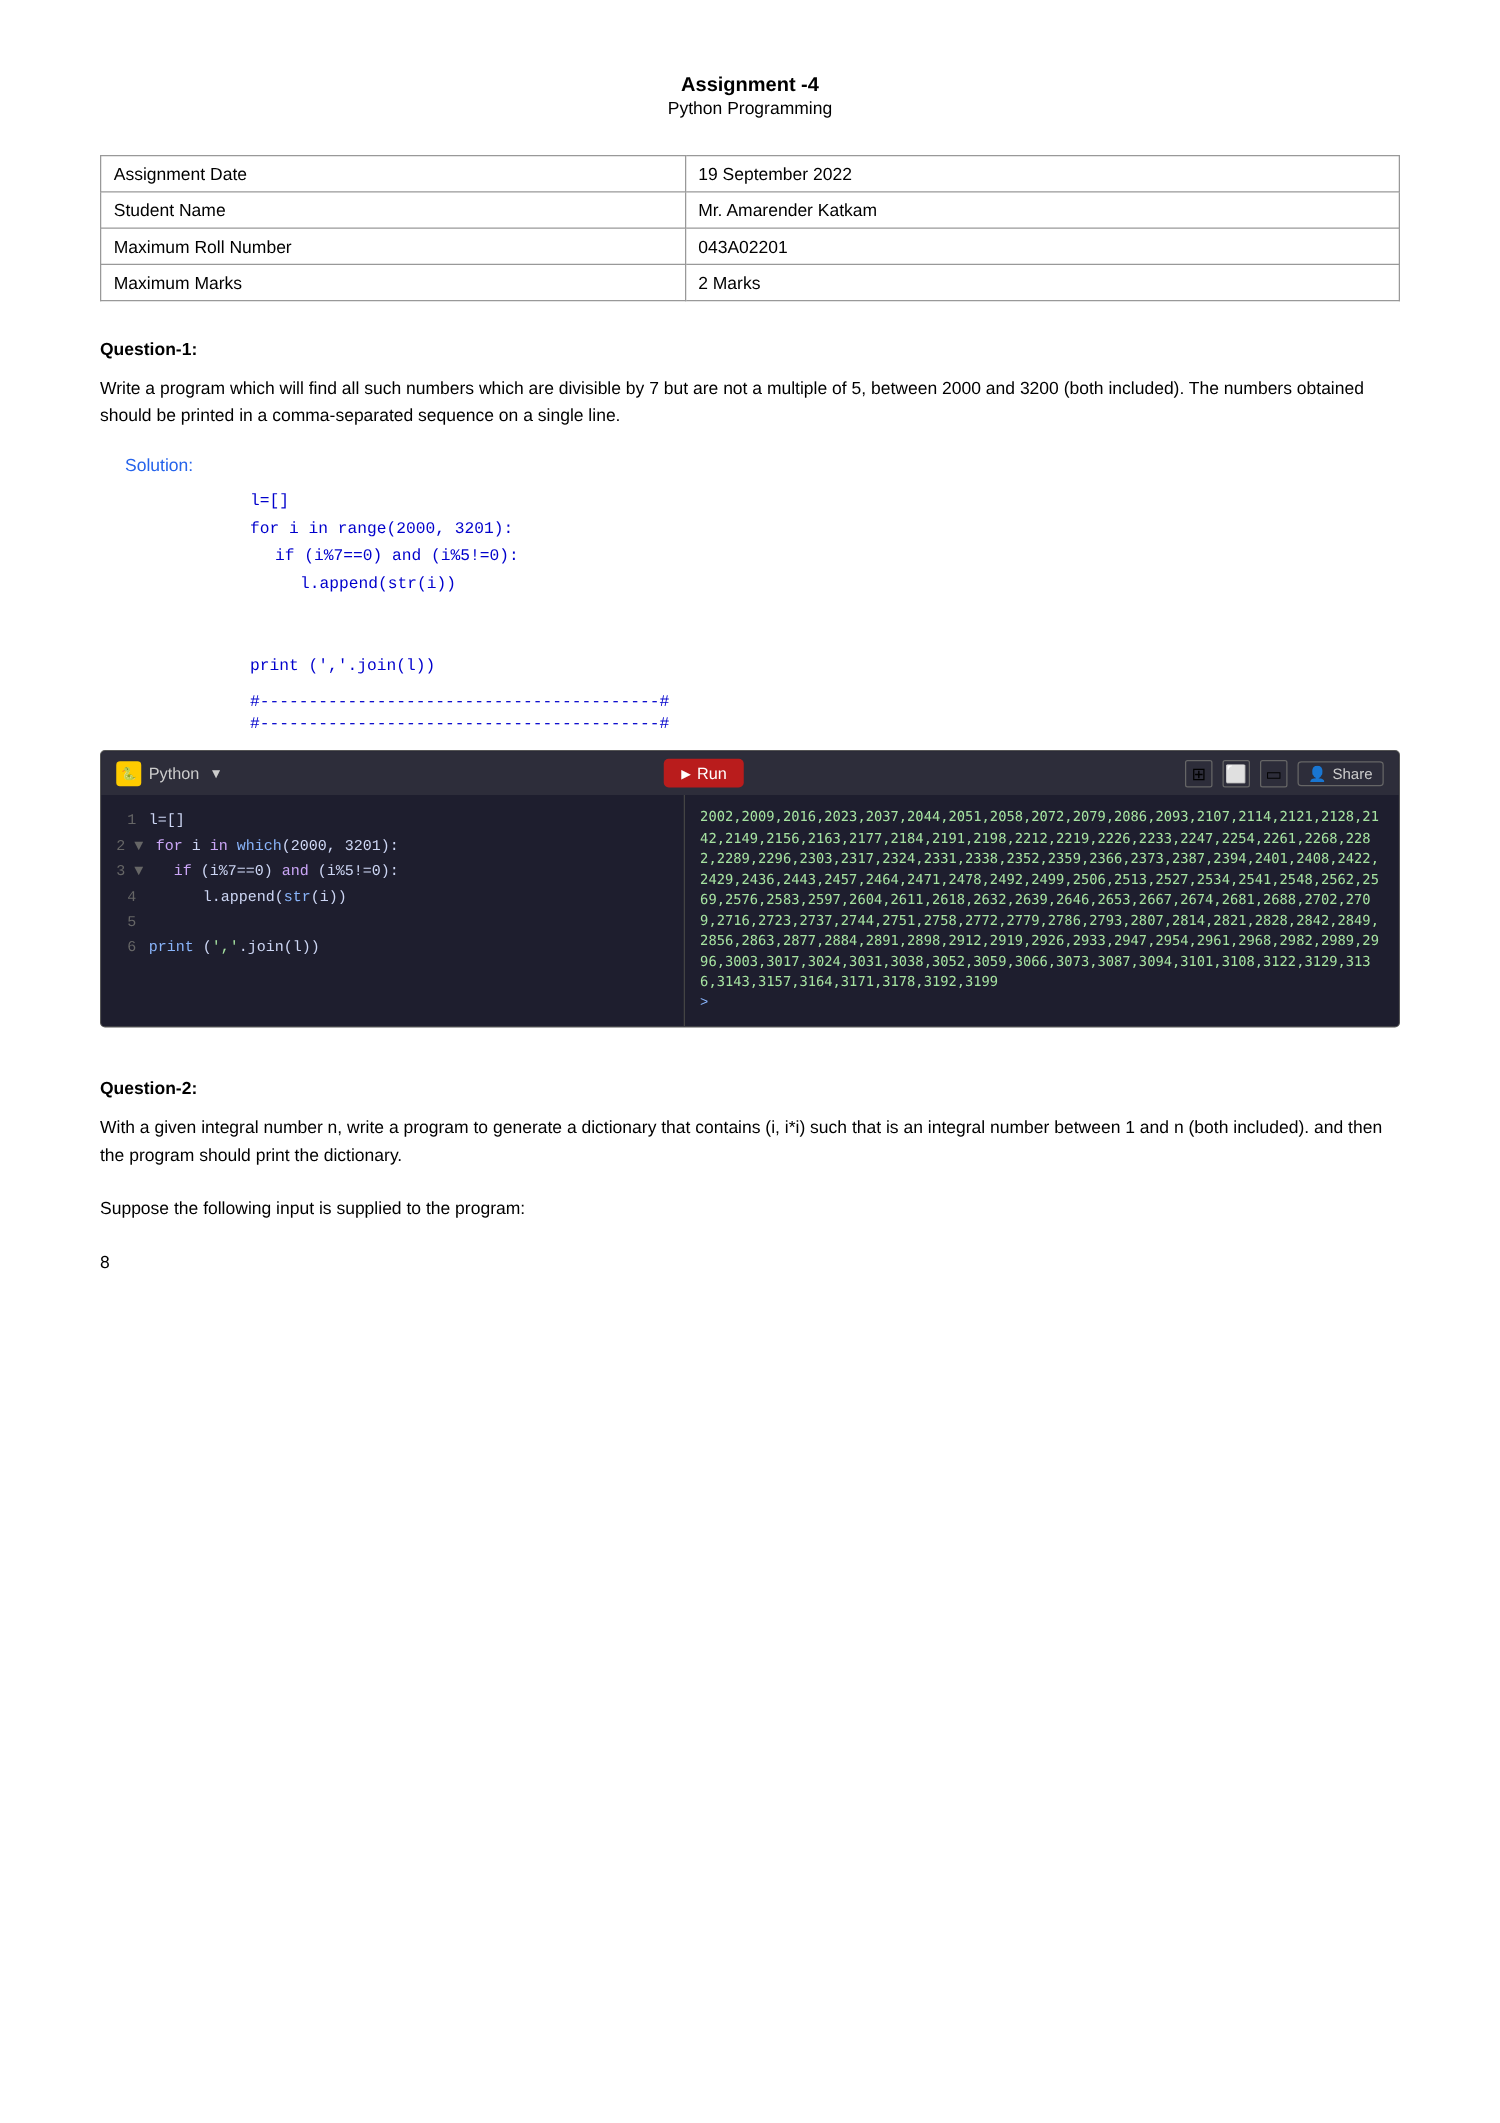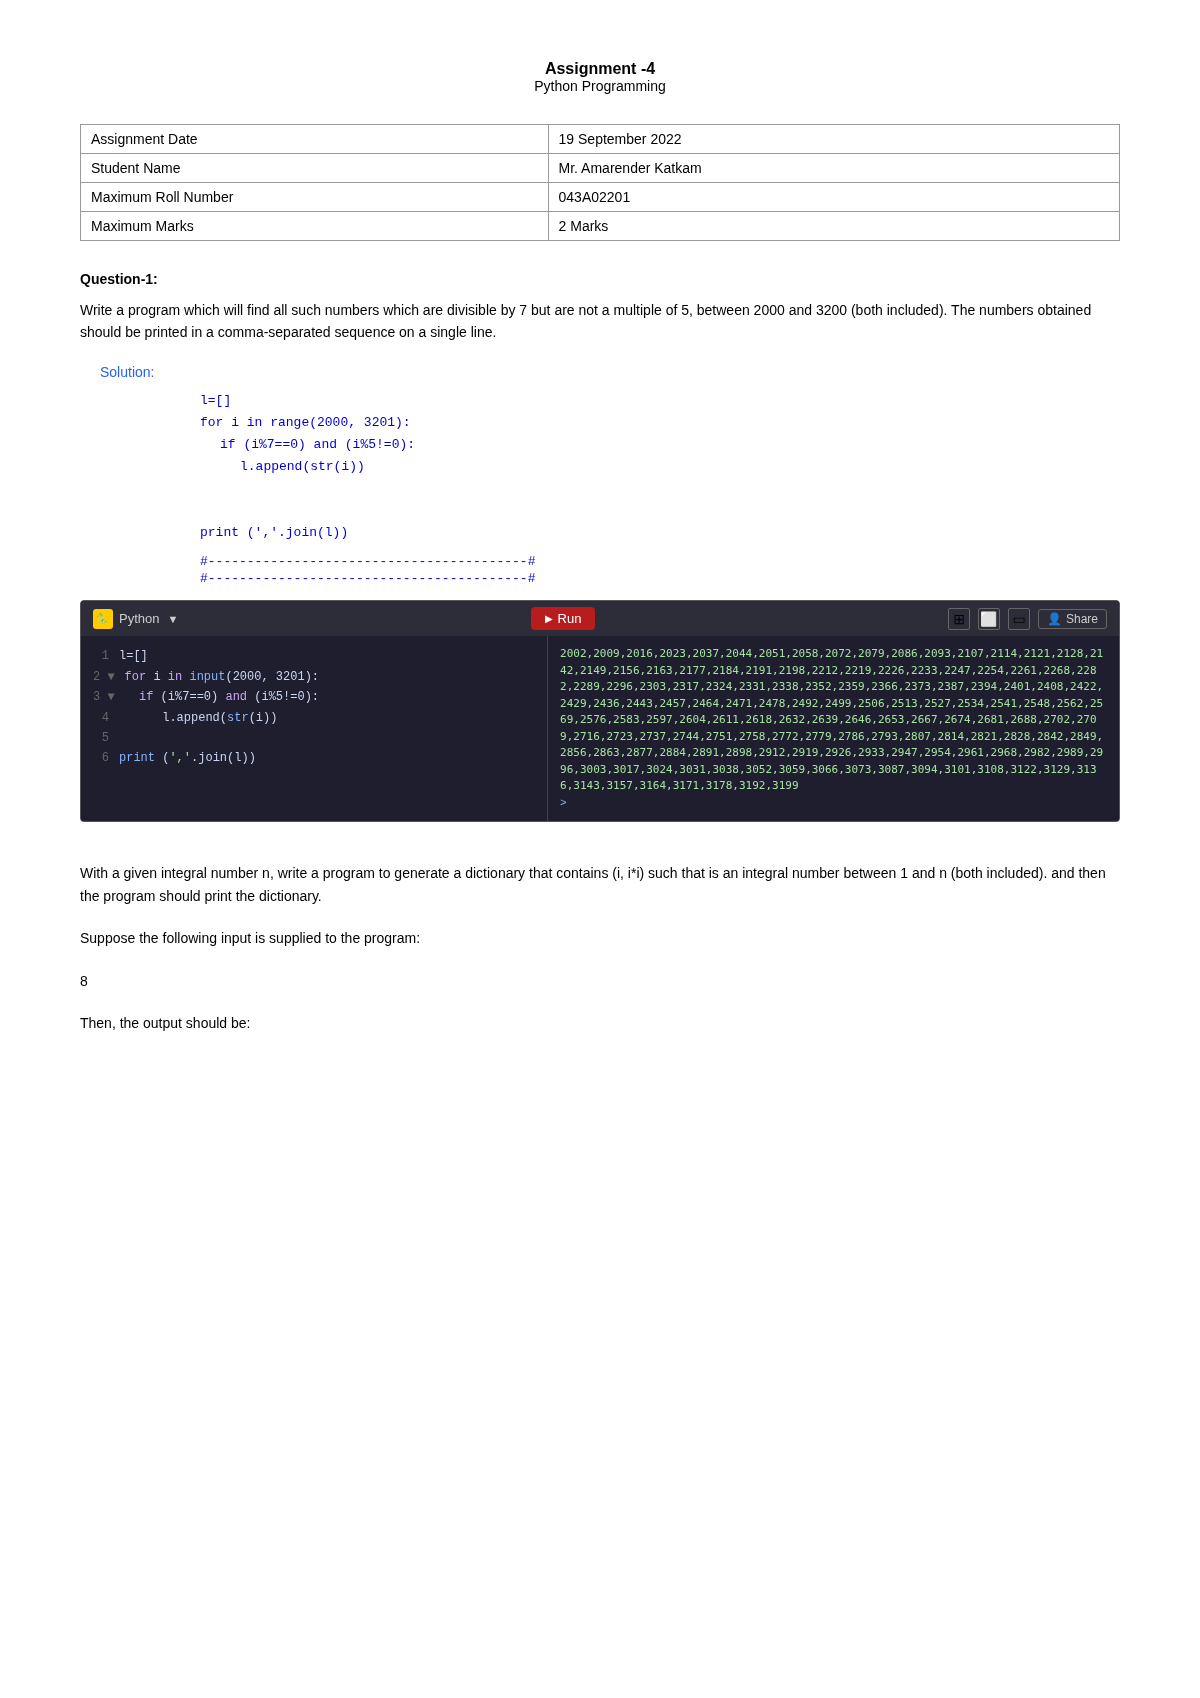--- a/index.html
+++ b/index.html
@@ -281,21 +281,21 @@
     </div>
 
     <div class="ide-body">
       <div class="ide-code-panel">
         <div class="ide-code-line">
           <span class="line-num">1</span>
           <span class="code-text">l=[]</span>
         </div>
         <div class="ide-code-line">
           <span class="line-num">2 ▼</span>
-          <span class="code-text"><span class="kw">for</span> i <span class="kw">in</span> <span class="fn">input</span>(2000, 3201):</span>
+          <span class="code-text"><span class="kw">for</span> i <span class="kw">in</span> <span class="fn">which</span>(2000, 3201):</span>
         </div>
         <div class="ide-code-line">
           <span class="line-num">3 ▼</span>
           <span class="code-text">&nbsp;&nbsp;<span class="kw">if</span> (i%7==0) <span class="kw">and</span> (i%5!=0):</span>
         </div>
         <div class="ide-code-line">
           <span class="line-num">4</span>
           <span class="code-text">&nbsp;&nbsp;&nbsp;&nbsp;&nbsp;&nbsp;l.append(<span class="fn">str</span>(i))</span>
         </div>
         <div class="ide-code-line">
@@ -309,17 +309,17 @@
       </div>
       <div class="ide-output-panel">
         <pre class="output-text">2002,2009,2016,2023,2037,2044,2051,2058,2072,2079,2086,2093,2107,2114,2121,2128,2142,2149,2156,2163,2177,2184,2191,2198,2212,2219,2226,2233,2247,2254,2261,2268,2282,2289,2296,2303,2317,2324,2331,2338,2352,2359,2366,2373,2387,2394,2401,2408,2422,2429,2436,2443,2457,2464,2471,2478,2492,2499,2506,2513,2527,2534,2541,2548,2562,2569,2576,2583,2597,2604,2611,2618,2632,2639,2646,2653,2667,2674,2681,2688,2702,2709,2716,2723,2737,2744,2751,2758,2772,2779,2786,2793,2807,2814,2821,2828,2842,2849,2856,2863,2877,2884,2891,2898,2912,2919,2926,2933,2947,2954,2961,2968,2982,2989,2996,3003,3017,3024,3031,3038,3052,3059,3066,3073,3087,3094,3101,3108,3122,3129,3136,3143,3157,3164,3171,3178,3192,3199</pre>
         <div class="prompt">&gt;</div>
       </div>
     </div>
   </div>
 </div>
 
 <div class="question-block">
+  <div class="question-title">Question-2:</div>
   <div class="question-text">With a given integral number n, write a program to generate a dictionary that contains (i, i*i) such that is an integral number between 1 and n (both included). and then the program should print the dictionary.</div>
   <div class="question-text">Suppose the following input is supplied to the program:</div>
   <div class="question-text">8</div>
-  <div class="question-text">Then, the output should be:</div>
 </div>
 
 </body></html>

